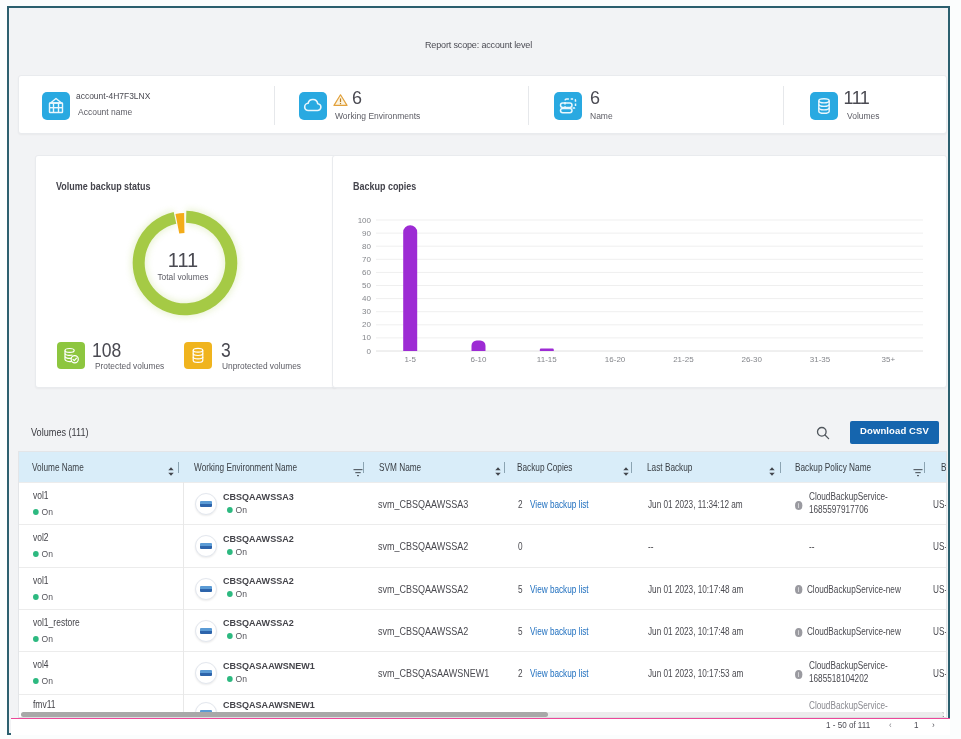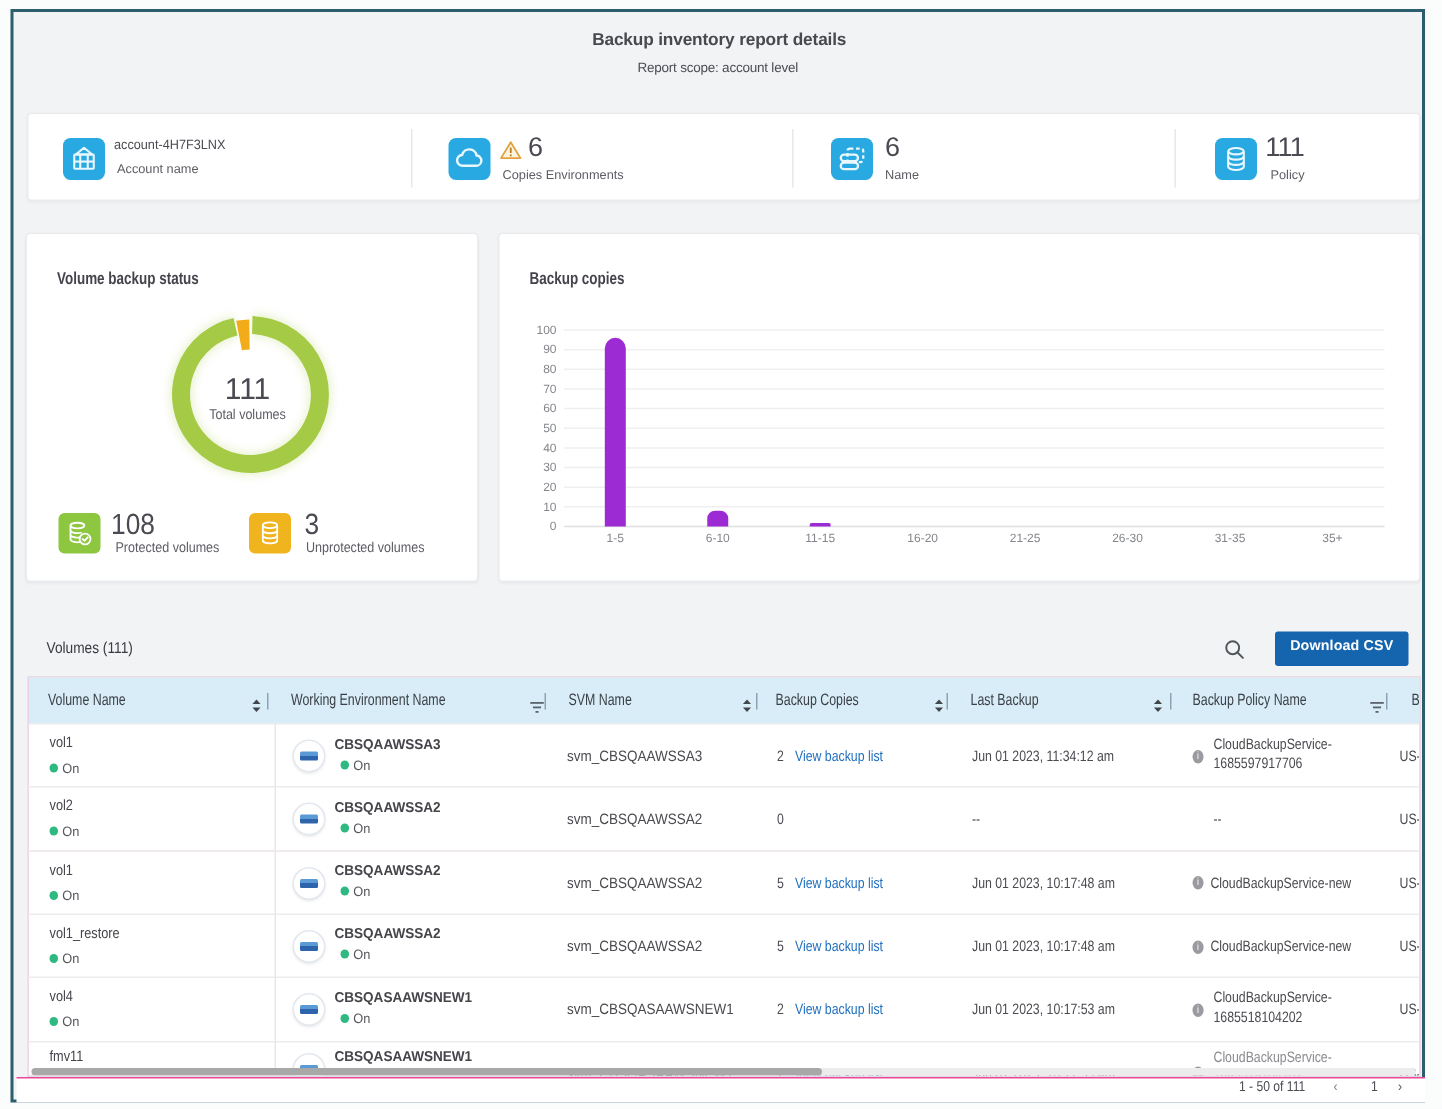--- a/index.html
+++ b/index.html
@@ -12,21 +12,21 @@
 #title { left:-3px; top:19px; width:961px; text-align:center; font-size:11.5px; font-weight:bold; color:#48484e; letter-spacing:-0.1px; }
 #subtitle { left:-4px; top:38px; width:961px; text-align:center; font-size:9px; color:#4c4c54; letter-spacing:-0.15px; }
 
 #statsbar { left:16px; top:73px; width:929px; height:59px; }
 .sicon { position:absolute; width:28px; height:28px; background:#29a9e1; border-radius:5px; top:16px; }
 .sdiv { position:absolute; width:1px; top:10px; height:39px; background:#e6e8eb; }
 .stitle { position:absolute; font-size:9px; color:#4a4a52; transform:scaleX(0.94); transform-origin:left center; white-space:nowrap; }
 .ssub { position:absolute; font-size:8.5px; color:#5c5c64; white-space:nowrap; }
 .snum { position:absolute; font-size:18px; color:#4a4a52; letter-spacing:-0.5px; }
 
-#card1 { left:15px; top:153px; width:302px; height:233px; }
+#card1 { left:33px; top:153px; width:302px; height:233px; }
 #card2 { left:330px; top:153px; width:615px; height:233px; }
 .ctitle { position:absolute; font-size:11.5px; font-weight:bold; color:#44444c; transform:scaleX(0.78); transform-origin:left center; white-space:nowrap; }
 .legbox { position:absolute; width:28px; height:27px; border-radius:4px; top:186px; }
 .legnum { position:absolute; font-size:19.5px; color:#4a4a52; top:182.5px; transform:scaleX(0.9); transform-origin:left center; }
 .leglab { position:absolute; font-size:9.5px; color:#5c5c64; top:204px; transform:scaleX(0.88); transform-origin:left center; white-space:nowrap; }
 
 #volhead { left:28.5px; top:424px; font-size:10.5px; color:#3a3a40; transform:scaleX(0.87); transform-origin:left center; }
 #dlbtn { left:848px; top:419px; width:89px; height:23px; background:#1565ae; border-radius:2px; color:#fff; font-size:9.5px; font-weight:bold; text-align:center; line-height:19px; letter-spacing:0.1px; }
 
 #tablecard { left:16px; top:449px; width:929px; height:267px; background:#f9a8d4; border:1px solid #e3e5e8; border-bottom:1px solid #dcdee1; overflow:hidden; }
@@ -49,21 +49,20 @@
 #scrollbar { position:absolute; left:2px; top:260px; width:923px; height:5px; background:#ececec; border-radius:3px; }
 #scrollthumb { position:absolute; left:0; top:0; width:527px; height:5px; background:#a8a8a8; border-radius:3px; }
 #bottombar { left:9px; top:716px; width:939px; height:17px; background:#fff; border-top:1px solid #ec4899; }
 .pag { position:absolute; font-size:9.5px; color:#4c4c54; top:-0.5px; transform:scaleX(0.85); transform-origin:left center; white-space:nowrap; }
 </style>
 </head>
 <body>
 <div id="frame" class="abs">
     <div id="inner">
 
-<div id="title" class="abs">Backup inventory report details</div>
 <div id="subtitle" class="abs">Report scope: account level</div>
 
 <div id="statsbar" class="card">
   <div class="sicon" style="left:23px;"><svg width="28" height="28" viewBox="0 0 28 28">
     <g stroke="#eaf7fd" fill="none" stroke-width="1.4">
       <path d="M14 6.5 L19.5 11 L8.5 11 Z" stroke-linejoin="round"></path>
       <rect x="7.5" y="11" width="13" height="9.5" rx="0.5"></rect>
       <line x1="11.5" y1="11" x2="11.5" y2="20.5"></line>
       <line x1="16.5" y1="11" x2="16.5" y2="20.5"></line>
       <line x1="7.5" y1="15.7" x2="20.5" y2="15.7"></line>
@@ -74,40 +73,40 @@
   <div class="sdiv" style="left:255px;"></div>
   <div class="sicon" style="left:280px;"><svg width="28" height="28" viewBox="0 0 28 28">
     <path d="M9.5 18.5 a3.6 3.6 0 0 1 -0.4 -7.2 a4.9 4.9 0 0 1 9.6 0.4 a3.3 3.3 0 0 1 -0.4 6.8 Z" fill="none" stroke="#eaf7fd" stroke-width="1.6" stroke-linejoin="round"></path>
     </svg></div>
   <div class="abs" style="left:314px; top:17px;"><svg width="15" height="14" viewBox="0 0 15 14">
     <path d="M7.5 1.8 L14 12.4 L1 12.4 Z" fill="#fdf4e0" stroke="#e2a13c" stroke-width="1.2" stroke-linejoin="round"></path>
     <rect x="6.9" y="5.4" width="1.2" height="3.6" fill="#b97f24"></rect>
     <rect x="6.9" y="9.9" width="1.2" height="1.3" fill="#b97f24"></rect>
     </svg></div>
   <div class="snum" style="left:333px; top:11.5px;">6</div>
-  <div class="ssub" style="left:316px; top:35px;">Copies Environments</div>
+  <div class="ssub" style="left:316px; top:35px;">Working Environments</div>
   <div class="sdiv" style="left:509px;"></div>
   <div class="sicon" style="left:535px;"><svg width="28" height="28" viewBox="0 0 28 28">
     <rect x="11" y="7" width="10.5" height="9" rx="1.5" fill="none" stroke="#eaf7fd" stroke-width="1.5" stroke-dasharray="2.4 1.8"></rect>
     <rect x="6.5" y="11" width="11.5" height="4.4" rx="2.2" fill="none" stroke="#eaf7fd" stroke-width="1.5"></rect>
     <rect x="6.5" y="16.4" width="11.5" height="4.4" rx="2.2" fill="none" stroke="#eaf7fd" stroke-width="1.5"></rect>
     </svg></div>
   <div class="snum" style="left:571px; top:11.5px;">6</div>
   <div class="ssub" style="left:571px; top:35px;">Name</div>
   <div class="sdiv" style="left:764px;"></div>
   <div class="sicon" style="left:791px;"><svg width="28" height="28" viewBox="0 0 28 28">
     <g fill="none" stroke="#eaf7fd" stroke-width="1.4">
       <ellipse cx="14" cy="8.8" rx="5.2" ry="2.1"></ellipse>
       <path d="M8.8 8.8 V19.2 a5.2 2.1 0 0 0 10.4 0 V8.8"></path>
       <path d="M8.8 12.3 a5.2 2.1 0 0 0 10.4 0"></path>
       <path d="M8.8 15.8 a5.2 2.1 0 0 0 10.4 0"></path>
     </g>
           </svg></div>
   <div class="snum" style="left:824.5px; top:11.5px;">111</div>
-  <div class="ssub" style="left:828px; top:35px;">Policy</div>
+  <div class="ssub" style="left:828px; top:35px;">Volumes</div>
 </div>
 
 <div id="card1" class="card">
   <div class="ctitle" style="left:20px; top:24px;">Volume backup status</div>
   <div class="abs" style="left:89px; top:46.5px;"><svg width="120" height="120" viewBox="0 0 120 120">
     <path d="M61.21 13.72 A46.3 46.3 0 1 1 49.98 14.80" fill="none" stroke="#a5ca45" stroke-width="16" opacity="0.22" style="filter:blur(3px);"></path>
     <path d="M61.21 13.72 A46.3 46.3 0 1 1 49.98 14.80" fill="none" stroke="#a5ca45" stroke-width="12"></path>
     <path d="M52.37 20.73 A40 40 0 0 1 59.30 20.01" fill="none" stroke="#f3ac19" stroke-width="20"></path>
     </svg></div>
   <div class="abs" style="left:87px; top:93px; width:120px; text-align:center; font-size:20px; color:#4a4a52;">111</div>

